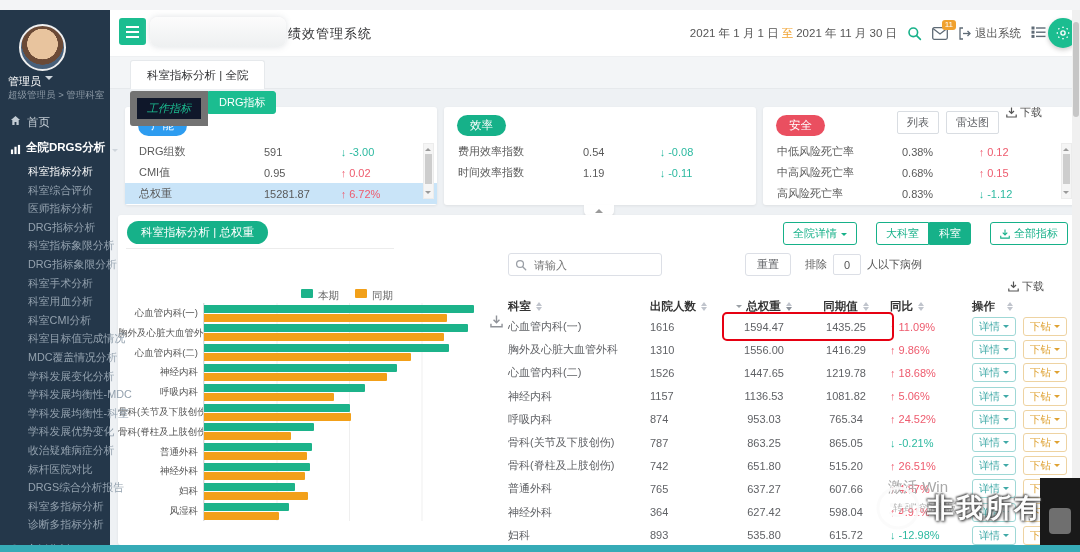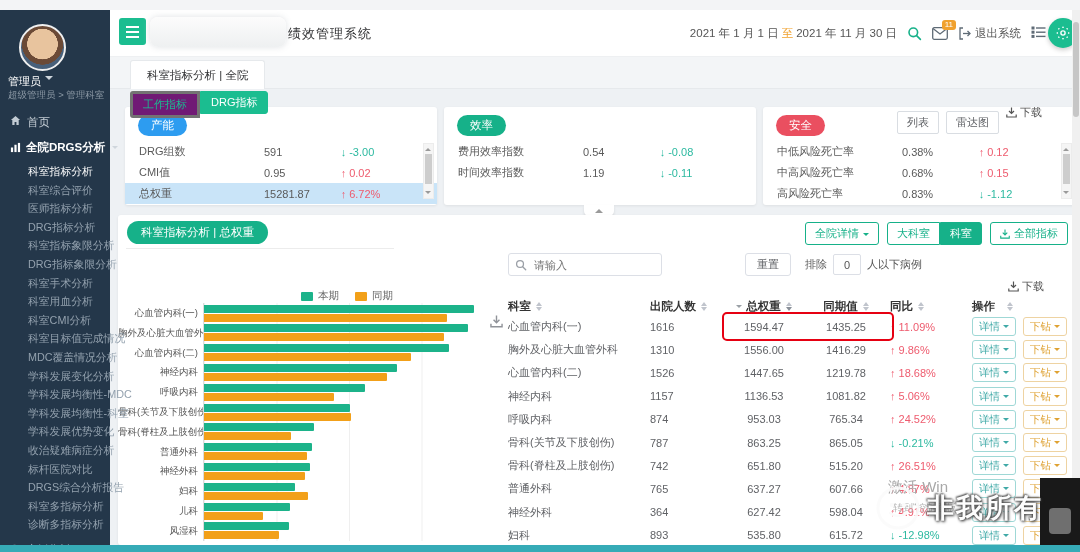--- a/index.html
+++ b/index.html
@@ -9,21 +9,21 @@
   .browser-strip{position:absolute;left:0;top:0;right:0;height:10px;background:#f3f4f6;border-bottom:1px solid #e3e3e3;}
   
   .sidebar{position:absolute;left:0;top:10px;width:110px;bottom:0;background:#24374a;color:#a3aeb9;z-index:6;}
   .avatar{position:absolute;left:19px;top:14px;width:43px;height:43px;border-radius:50%;
           background:radial-gradient(circle at 50% 42%, #e8c49e 0 46%, #6b4a36 47% 62%, #48607a 63%);
           border:2px solid #f0f0f0;}
   .user-name{position:absolute;left:8px;top:64px;font-size:11px;color:#fff;}
   .user-name .caret{display:inline-block;width:0;height:0;border:4px solid transparent;border-top-color:#cfd6dc;margin-left:4px;vertical-align:1px;}
   .user-role{position:absolute;left:8px;top:79px;font-size:9.5px;color:#8d9aa6;white-space:nowrap;}
   .side-home{position:absolute;left:10px;top:105px;font-size:11.5px;color:#c2cbd3;display:flex;align-items:flex-start;gap:6px;}
-  .side-group{position:absolute;left:10px;top:130px;font-size:11.5px;color:#fff;font-weight:bold;display:flex;align-items:center;gap:5px;white-space:nowrap;}
+  .side-group{position:absolute;left:10px;top:130px;font-size:11.5px;color:#fff;font-weight:bold;display:flex;align-items:flex-end;gap:5px;white-space:nowrap;}
   .side-group .chev{width:0;height:0;border:3.5px solid transparent;border-top-color:#cfd6dc;margin-left:2px;margin-top:3px;}
   .side-menu{position:absolute;left:0;top:152px;right:0;}
   .side-item{height:18.6px;line-height:18.6px;padding-left:28px;font-size:10.8px;color:#93a1ae;white-space:nowrap;cursor:pointer;}
   .side-item.active{color:#ffffff;font-weight:normal;}
   .side-case{position:absolute;left:0;top:531px;right:0;height:16px;padding-left:10px;font-size:11px;color:#aeb8c2;display:flex;align-items:center;gap:5px;}
   .side-case .chevl{margin-left:14px;width:0;height:0;border:4px solid transparent;border-right-color:#8d9aa6;}
   
   .main-header{position:absolute;left:110px;top:10px;right:0;height:46px;background:#fff;border-bottom:1px solid #eef0f2;z-index:4;}
   .hamburger{position:absolute;left:9px;top:8px;width:27px;height:27px;border-radius:3px;background:#1bbd90;display:flex;flex-direction:column;justify-content:center;gap:3px;align-items:center;cursor:pointer;}
   .hamburger i{display:block;width:13px;height:2px;background:#fff;}
@@ -38,21 +38,21 @@
   .badge{position:absolute;top:-7px;right:-8px;background:#f0a12e;color:#fff;font-size:8px;line-height:10px;padding:0 3px;border-radius:3px;}
   .logout{display:flex;align-items:center;gap:4px;font-size:11.5px;color:#555;cursor:pointer;white-space:nowrap;}
   .gear-fab{position:absolute;right:2px;top:18px;width:30px;height:30px;border-radius:50%;background:#1bbd90;z-index:9;
             display:flex;align-items:center;justify-content:center;box-shadow:0 2px 5px rgba(0,0,0,.2);cursor:pointer;}
   
   .tab-strip{position:absolute;left:110px;top:56px;right:0;height:32px;background:#f3f5f7;border-bottom:1px solid #e6e9ec;z-index:3;}
   .tab-chip{position:absolute;left:20px;top:4px;height:28px;line-height:28px;background:#fff;border:1px solid #e6e9ec;border-bottom:none;border-radius:3px 3px 0 0;padding:0 16px;font-size:11.5px;color:#303133;cursor:pointer;}
   
   .toggle-row{position:absolute;left:130px;top:91px;display:flex;z-index:3;}
   .tg{height:21px;line-height:21px;padding:0 10px;font-size:11px;cursor:pointer;}
-  .tg-work{background:#701a75;border:3px solid #737373;color:#1bbd90;border-radius:3px 0 0 3px;}
+  .tg-work{background:#0f172a;border:7px solid #737373;color:#1bbd90;border-radius:3px 0 0 3px;font-style:italic;}
   .tg-drg{background:#1bbd90;border:1px solid #1bbd90;color:#fff;border-radius:0 3px 3px 0;}
   .mini-toolbar{position:absolute;right:38px;top:91px;display:flex;align-items:center;gap:7px;z-index:3;}
   .chip{height:21px;line-height:21px;padding:0 9px;font-size:11px;color:#606266;background:#fff;border:1px solid #d9dde2;border-radius:2px;cursor:pointer;margin-top:20px;}
   .dl-plain{display:flex;align-items:center;gap:3px;font-size:11px;color:#555;cursor:pointer;}
   
   .panels{position:absolute;left:125px;top:107px;right:5px;height:98px;display:flex;gap:7px;z-index:2;}
   .panel{flex:1;background:#fff;border-radius:3px;box-shadow:0 1px 3px rgba(0,0,0,.07);position:relative;padding-top:8px;}
   .pill{display:inline-block;margin-left:13px;padding:3px 13px;border-radius:12px;color:#fff;font-size:11.5px;}
   .prow-wrap{margin-top:5px;}
   .prow{display:flex;align-items:center;height:21px;padding:0 14px;font-size:11px;color:#5a5a5a;}
@@ -66,30 +66,30 @@
   .pscroll .thumb{position:absolute;left:1px;right:1px;top:10px;height:55%;background:#cdcdcd;}
   .pscroll .au,.pscroll .ad{position:absolute;left:1px;width:0;height:0;border:3px solid transparent;}
   .pscroll .au{top:1px;border-bottom-color:#9a9a9a;}
   .pscroll .ad{bottom:1px;border-top-color:#9a9a9a;}
   .collapse-handle{position:absolute;left:584px;top:205px;width:30px;height:11px;background:#fff;border-radius:0 0 5px 5px;box-shadow:0 2px 3px rgba(0,0,0,.1);z-index:2;display:flex;align-items:center;justify-content:center;cursor:pointer;}
   .collapse-handle i{width:0;height:0;border:4px solid transparent;border-bottom-color:#9a9a9a;margin-top:-3px;}
   
   .lower-card{position:absolute;left:118px;top:215px;right:4px;bottom:7px;background:#fff;border-radius:3px;box-shadow:0 1px 3px rgba(0,0,0,.07);z-index:2;}
   .section-pill{position:absolute;left:9px;top:6px;background:#16b189;color:#fff;font-size:11.5px;padding:4px 14px;border-radius:14px;cursor:pointer;}
   .section-line{position:absolute;left:8px;top:33px;width:268px;height:1px;background:#ececec;}
-  .section-btns{position:absolute;right:8px;top:7px;display:flex;align-items:center;gap:8px;}
+  .section-btns{position:absolute;right:8px;top:7px;display:flex;align-items:center;gap:19px;}
   .btn-outline{height:21px;line-height:21px;padding:0 9px;font-size:11px;color:#16b189;border:1px solid #16b189;background:#fff;border-radius:3px;cursor:pointer;display:flex;align-items:center;gap:4px;}
   .btn-outline .caret{width:0;height:0;border:3.5px solid transparent;border-top-color:#16b189;margin-top:4px;}
   .seg{display:flex;}
   .seg .s1{height:21px;line-height:21px;padding:0 9px;font-size:11px;color:#16b189;border:1px solid #16b189;background:#fff;border-radius:3px 0 0 3px;cursor:pointer;text-align:center;}
   .seg .s2{height:21px;line-height:21px;padding:0 9px;font-size:11px;color:#fff;border:1px solid #16b189;background:#16b189;border-radius:0 3px 3px 0;cursor:pointer;}
   
   .chart-zone{position:absolute;left:0;top:36px;width:382px;bottom:0;}
   .chart-legend{position:absolute;left:84px;top:38px;width:290px;display:flex;justify-content:center;gap:16px;font-size:10.5px;color:#666;}
-  .chart-legend .li{display:flex;align-items:center;gap:5px;cursor:pointer;}
+  .chart-legend .li{display:flex;gap:5px;cursor:pointer;}
   .chart-legend .sw{width:12px;height:9px;border-radius:1px;display:inline-block;}
   .chart-dl{position:absolute;left:372px;top:64px;cursor:pointer;}
   .chart-rows{position:absolute;left:0;top:52px;right:0;}
   .crow{display:flex;height:19.8px;}
   .clabel{flex:0 0 80px;font-size:9.5px;color:#555;text-align:right;padding-right:5px;line-height:19.8px;white-space:nowrap;overflow:hidden;}
   .cbars{flex:1;position:relative;border-left:1px solid #dcdcdc;margin-right:8px;
          background-image:linear-gradient(to right,#efefef 1px,transparent 1px);background-size:72.5px 100%;}
   .bar{height:8px;border-radius:0 1px 1px 0;}
   .bar.b1{margin-top:1.6px;}
   .bar.b2{margin-top:1px;}
@@ -441,27 +441,20 @@
             </div>
           </div>
           <div class="crow">
             <div class="clabel">妇科</div>
             <div class="cbars">
               <div class="bar b1" style="width: 31.5176%; background: rgb(28, 179, 138);"></div>
               <div class="bar b2" style="width: 36.2188%; background: rgb(242, 160, 25);"></div>
             </div>
           </div>
           <div class="crow">
-            <div class="clabel">儿科</div>
-            <div class="cbars">
-              <div class="bar b1" style="width: 30%; background: rgb(28, 179, 138);"></div>
-              <div class="bar b2" style="width: 20.5882%; background: rgb(242, 160, 25);"></div>
-            </div>
-          </div>
-          <div class="crow">
             <div class="clabel">风湿科</div>
             <div class="cbars">
               <div class="bar b1" style="width: 29.4118%; background: rgb(28, 179, 138);"></div>
               <div class="bar b2" style="width: 26.1765%; background: rgb(242, 160, 25);"></div>
             </div>
           </div>
         </div>
     </div>
 
     <div class="table-zone">

